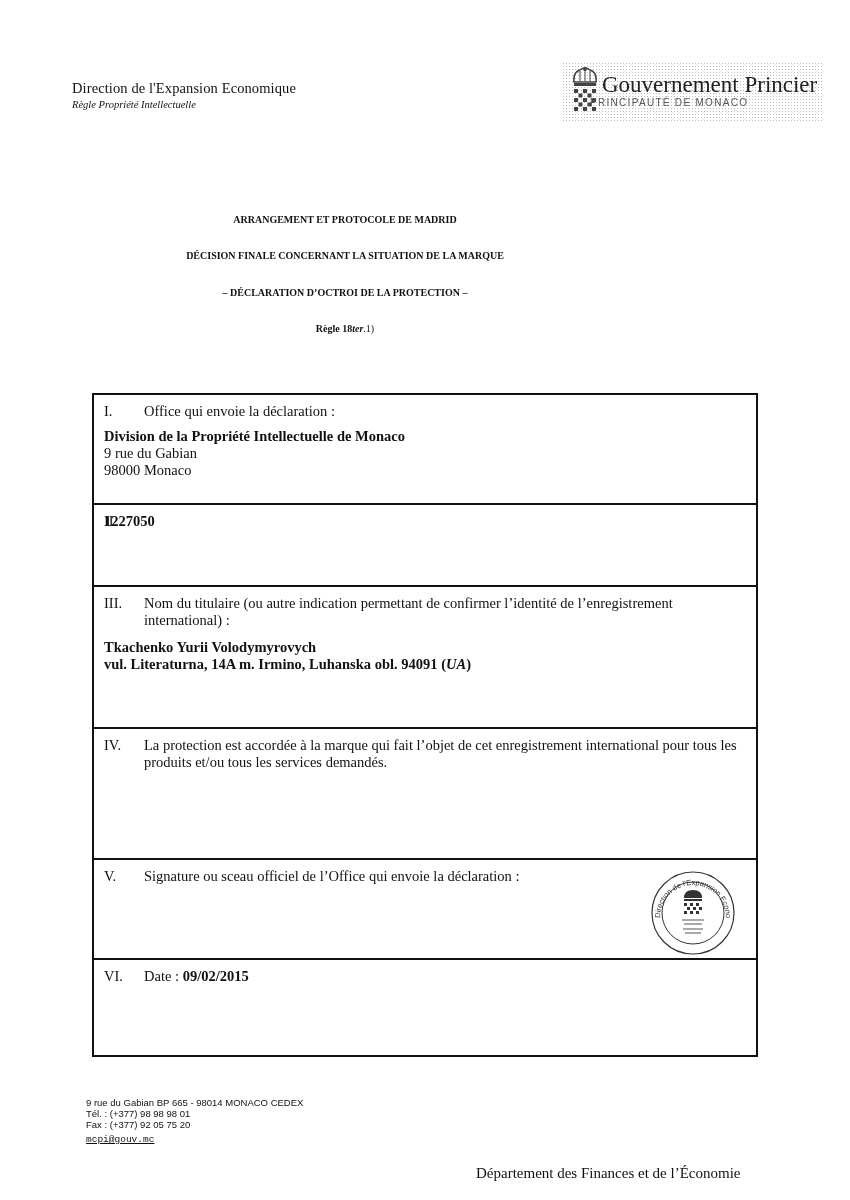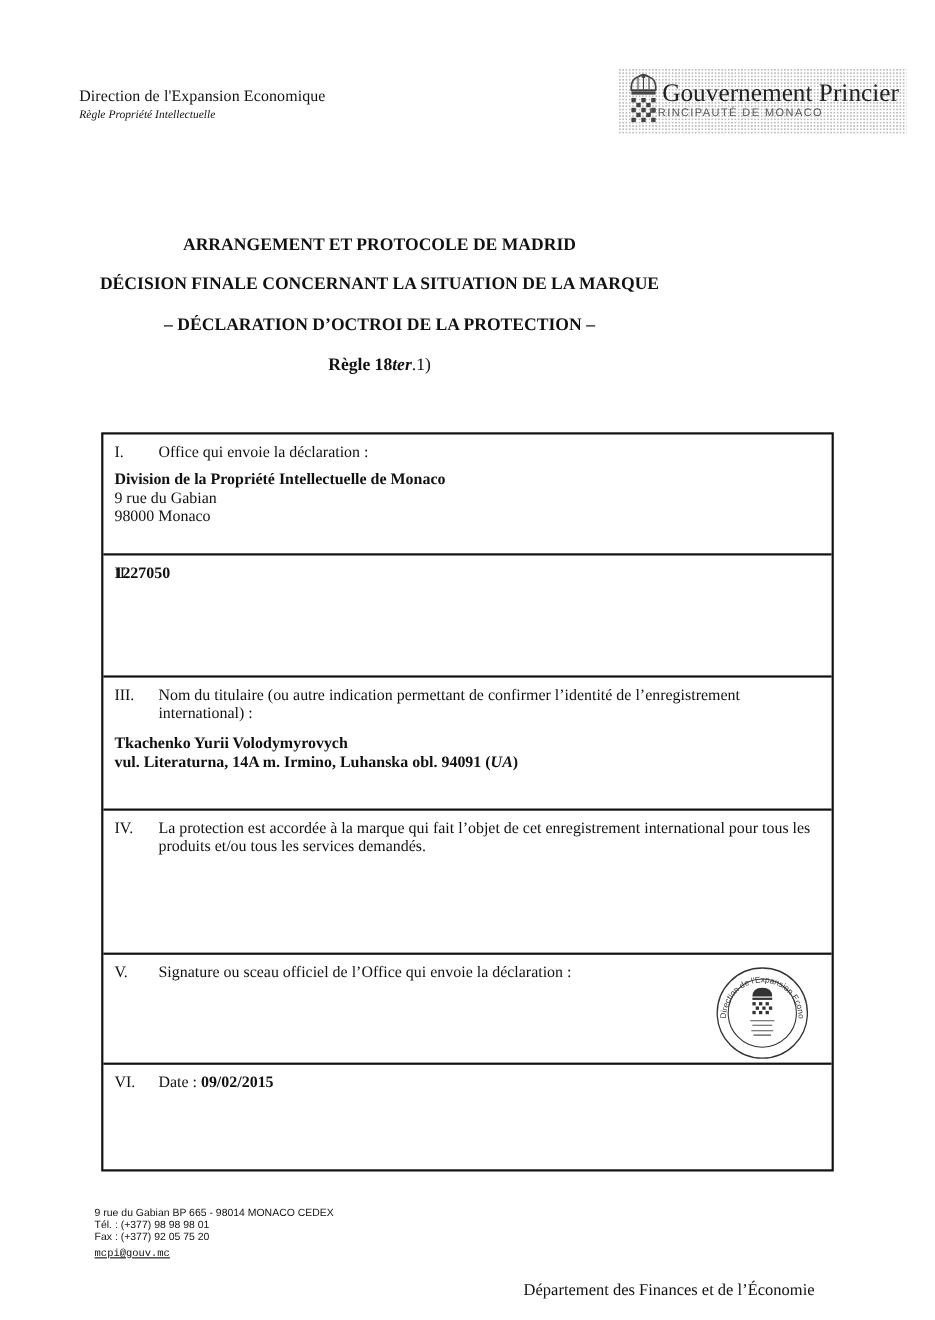--- a/index.html
+++ b/index.html
@@ -9,27 +9,27 @@
   .hdr-left { left: 72px; top: 80px; }
   .hdr-left .l1 { font-size: 14.5px; letter-spacing: 0.1px; }
   .hdr-left .l2 { font-size: 10.5px; font-style: italic; margin-top: 2px; }
   .logo { left: 562px; top: 62px; width: 262px; height: 60px;
           background-image: radial-gradient(#bdbdbd 0.8px, transparent 0.9px);
           background-size: 3px 3px; }
   .logo .emblem { position: absolute; left: 8px; top: 4px; width: 30px; height: 50px; }
   .logo .t1 { position: absolute; left: 40px; top: 10px; font-size: 23px; color: #222; white-space: nowrap; }
   .logo .t2 { position: absolute; left: 28px; top: 35px; font-family: Liberation Sans, sans-serif;
               font-size: 10px; letter-spacing: 1.3px; color: #555; white-space: nowrap; text-align: center; }
-  .title { left: 0; width: 690px; text-align: center; font-weight: bold; font-size: 16px; }
+  .title { left: 0; width: 690px; text-align: center; font-weight: bold; font-size: 10px; }
   .t-a { top: 214px; } .t-b { top: 250px; } .t-c { top: 287px; } .t-d { top: 323px; }
   .title i { font-style: italic; }
   .table { left: 92px; top: 393px; width: 662px; border: 2px solid #111; }
   .row { position: relative; border-top: 2px solid #111; box-sizing: border-box; padding: 8px 10px 0 10px; font-size: 14.5px; line-height: 17px; }
   .row:first-child { border-top: none; }
-  .r1 { height: 108px; } .r2 { height: 82px; } .r3 { height: 121px; margin-top: 29px; }
+  .r1 { height: 108px; } .r2 { height: 82px; } .r3 { height: 142px; }
   .r4 { height: 131px; } .r5 { height: 100px; } .r6 { height: 97px; }
   .num { position: absolute; left: 10px; top: 8px; }
   .lbl { margin-left: 40px; }
   .bold { font-weight: bold; }
   .block { margin-top: 8px; }
   .block2 { margin-top: 10px; }
   .seal { position: absolute; right: 20px; top: 10px; width: 86px; height: 86px; }
   .footer-addr { left: 86px; top: 1097px; font-family: "Liberation Sans", sans-serif; font-size: 9.5px; line-height: 11px; }
   .footer-addr .mail { text-decoration: underline; margin-top: 4px; display: block; color: #111; font-family: Liberation Mono, monospace; }
   .footer-right { left: 476px; top: 1165px; font-size: 15px; }

